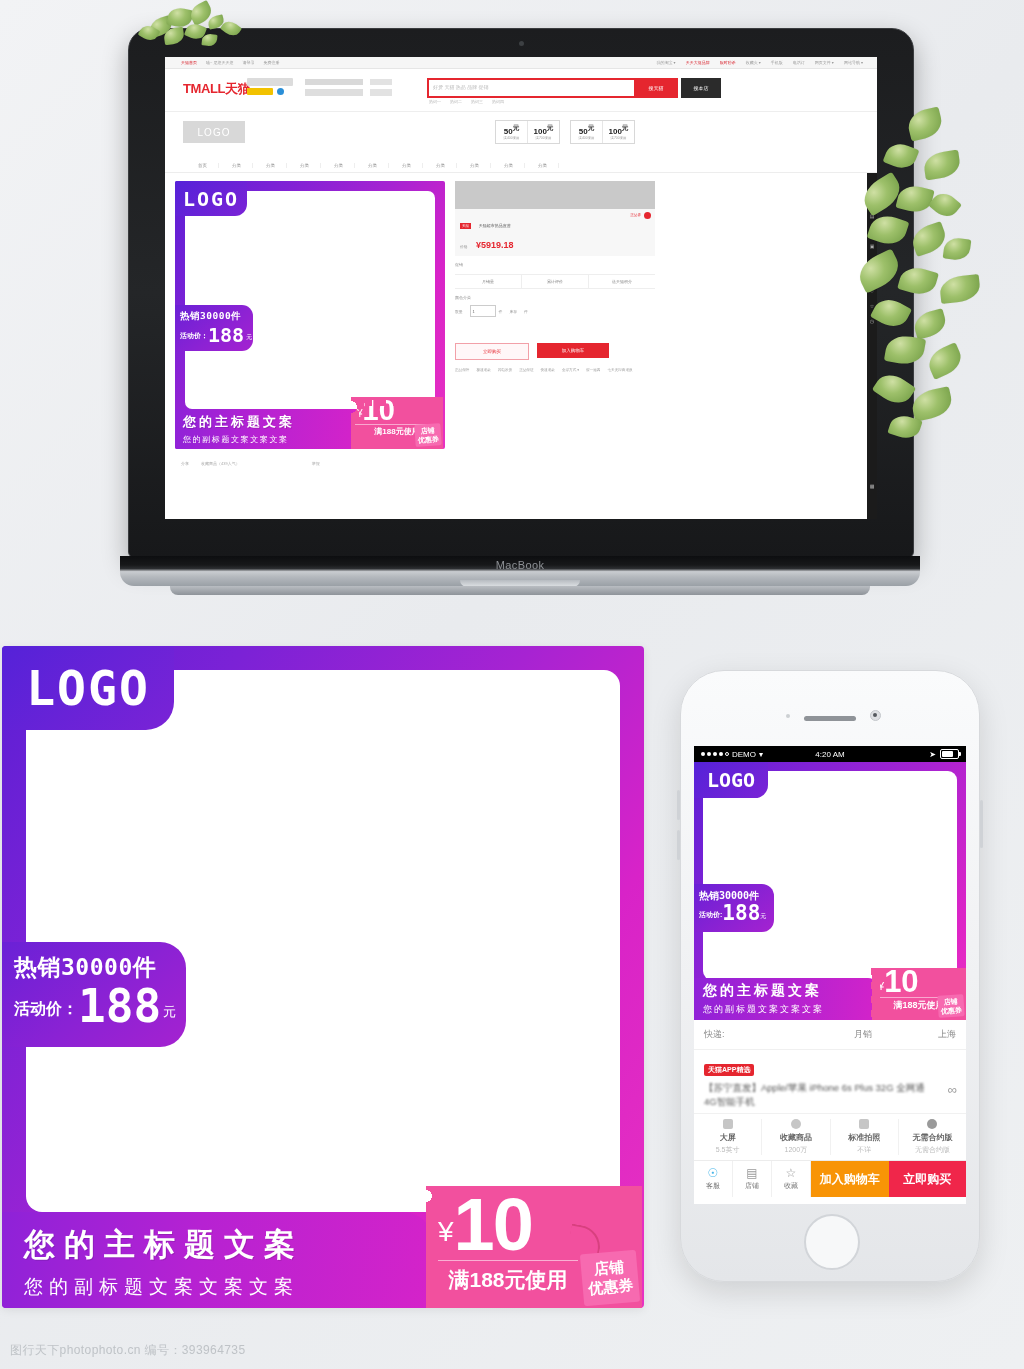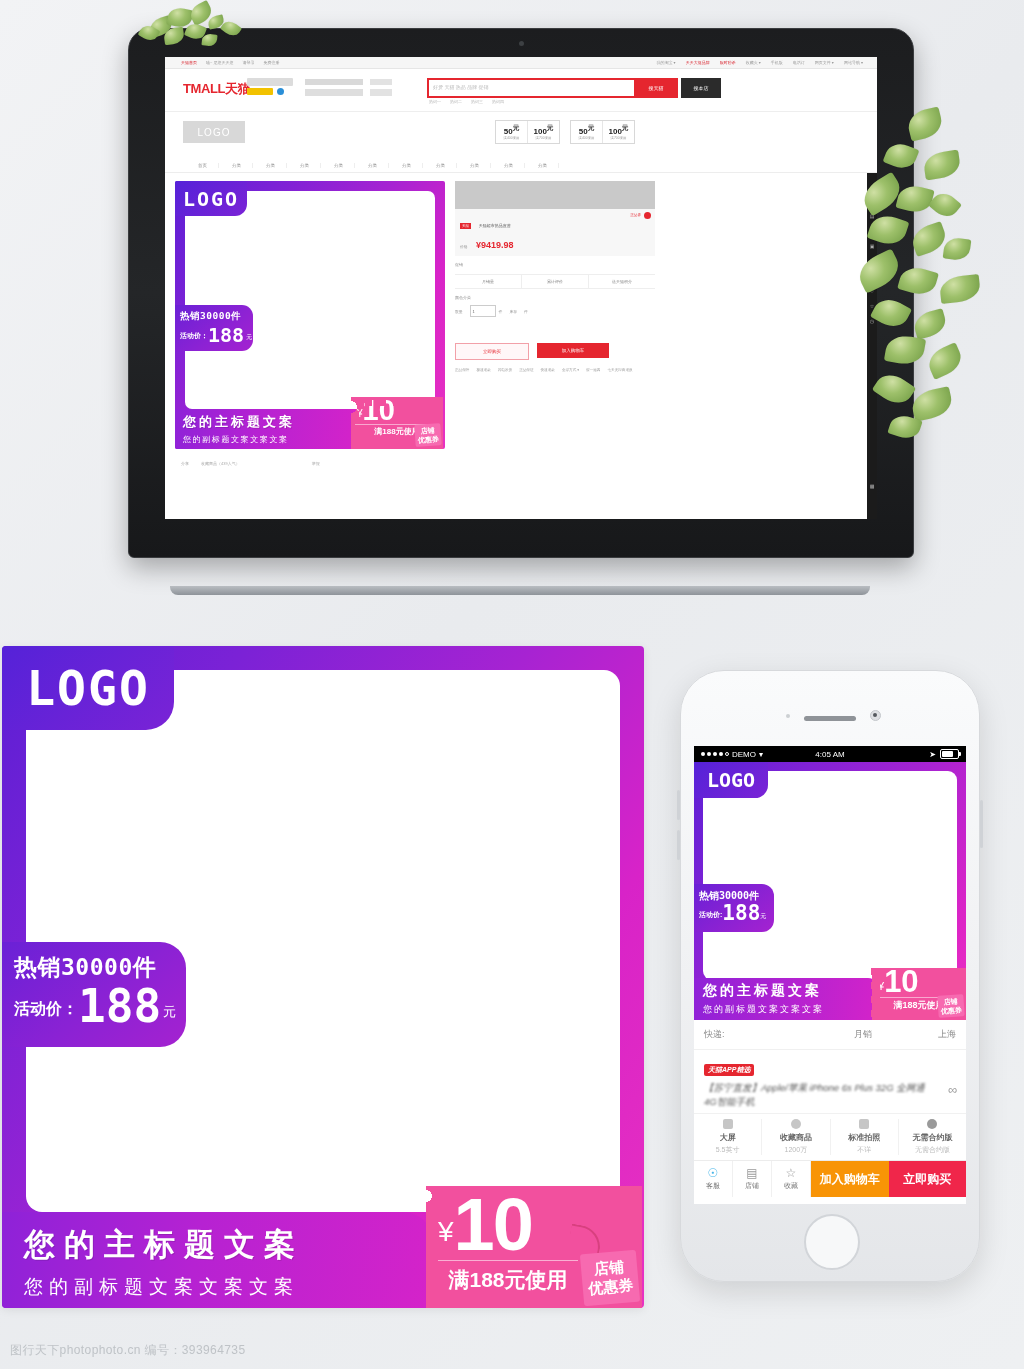--- a/index.html
+++ b/index.html
@@ -220,21 +220,21 @@
   .ph-cp-amount{display:flex;align-items:flex-end;color:#fff;margin-left:6px;}
   .ph-cp-yen{font-size:11px;margin-bottom:4px;}
   .ph-cp-val{font-size:31px;font-weight:bold;line-height:28px;}
   .ph-cp-rule{color:#fff;font-size:9px;font-weight:bold;text-align:center;border-top:1px solid rgba(255,255,255,.5);margin:1px 4px 0;padding-top:1px;}
   .ph-cp-tag{position:absolute;right:2px;bottom:3px;width:26px;color:#fff;font-size:7px;font-weight:bold;text-align:center;line-height:9px;background:#f76ab0;border-radius:2px;padding:2px 0;transform:rotate(-4deg);}
 
   .ph-ship{display:flex;padding:8px 10px;font-size:9px;color:#8a8a8a;border-bottom:1px solid #f0f0f0;}
   .ph-ship span:nth-child(1){flex:1;}
   .ph-ship span:nth-child(2){flex:1;text-align:right;}
   .ph-ship span:nth-child(3){flex:1;text-align:right;}
-  .ph-prod{padding:8px 10px 4px;position:relative;font-style:italic;}
+  .ph-prod{padding:8px 10px 4px;position:relative;}
   .ph-badge{display:inline-block;background:#e5262f;color:#fff;font-size:7px;font-weight:bold;padding:1px 4px;border-radius:2px;}
   .ph-ptitle{font-size:9.5px;color:#555;line-height:14px;margin-top:5px;width:228px;filter:blur(.9px);}
   .ph-share{position:absolute;right:9px;top:32px;color:#9c9c9c;font-size:13px;}
   .ph-specs{display:flex;border-top:1px solid #f1f1f1;padding:5px 0;}
   .ph-spec{flex:1;text-align:center;border-right:1px solid #f1f1f1;filter:blur(.6px);}
   .ph-spec:last-child{border-right:none;}
   .ph-spec .ic{width:10px;height:10px;margin:0 auto 3px;background:#c6c6c6;border-radius:2px;}
   .ph-spec .nm{font-size:8px;color:#666;font-weight:bold;}
   .ph-spec .vl{font-size:7px;color:#bbb;margin-top:2px;}
   .ph-actions{display:flex;border-top:1px solid #ececec;height:36px;}
@@ -379,21 +379,21 @@
 
             <div class="pi">
               <div class="pi-img"></div>
               <div class="pi-price">
                 <span class="pi-tag">天猫</span>
                 <span class="pi-ttl">天猫超市热品直营</span>
                 <span class="pi-badge">正品券</span>
                 <span class="pi-dot"></span>
                 <div style="margin-top:3px;">
                   <span class="pi-lbl">价格</span>
-                  <span class="pi-amt">¥9419.98</span>
+                  <span class="pi-amt">¥5919.18</span>
                 </div>
               </div>
               <div class="pi-sub">促销</div>
               <div class="pi-row">
                 <div>月销量</div>
                 <div>累计评价</div>
                 <div>送天猫积分</div>
               </div>
               <div class="pi-sub">颜色分类</div>
               <div class="pi-qty">
@@ -433,20 +433,24 @@
               <i>¥</i>
               <i>♡</i>
               <i>☆</i>
               <i>◷</i>
               <i style="margin-top:150px;">▩</i>
             </div>
           </div>
         </div>
       </div>
 
+      <div class="base">
+        <div class="base-label">MacBook</div>
+        <div class="notch"></div>
+      </div>
       <div class="foot"></div>
     </div>
 
     <div class="plant" style="left:140px;top:2px;width:110px;height:50px;">
       <span class="leaf" style="left:10px;top:16px;width:22px;height:17px;transform:rotate(-18deg);"></span>
       <span class="leaf" style="left:28px;top:6px;width:24px;height:19px;transform:rotate(12deg);"></span>
       <span class="leaf" style="left:50px;top:2px;width:22px;height:18px;transform:rotate(-28deg);"></span>
       <span class="leaf" style="left:0px;top:24px;width:18px;height:14px;transform:rotate(30deg);"></span>
       <span class="leaf" style="left:24px;top:26px;width:20px;height:16px;transform:rotate(-8deg);"></span>
       <span class="leaf" style="left:46px;top:22px;width:19px;height:15px;transform:rotate(22deg);"></span>
@@ -541,21 +545,21 @@
             <span class="ph-dots">
                 <i></i>
                 <i></i>
                 <i></i>
                 <i></i>
                 <i class="off"></i>
               </span>
             <span>DEMO</span>
             <span>▾</span>
           </span>
-          <span class="ph-time">4:05 AM</span>
+          <span class="ph-time">4:20 AM</span>
           <span class="ph-right">
             <span>➤</span>
             <span class="ph-batt">
                 <i></i>
               </span>
           </span>
         </div>
 
         <div class="ph-banner">
           <div class="ph-banner-inner"></div>

